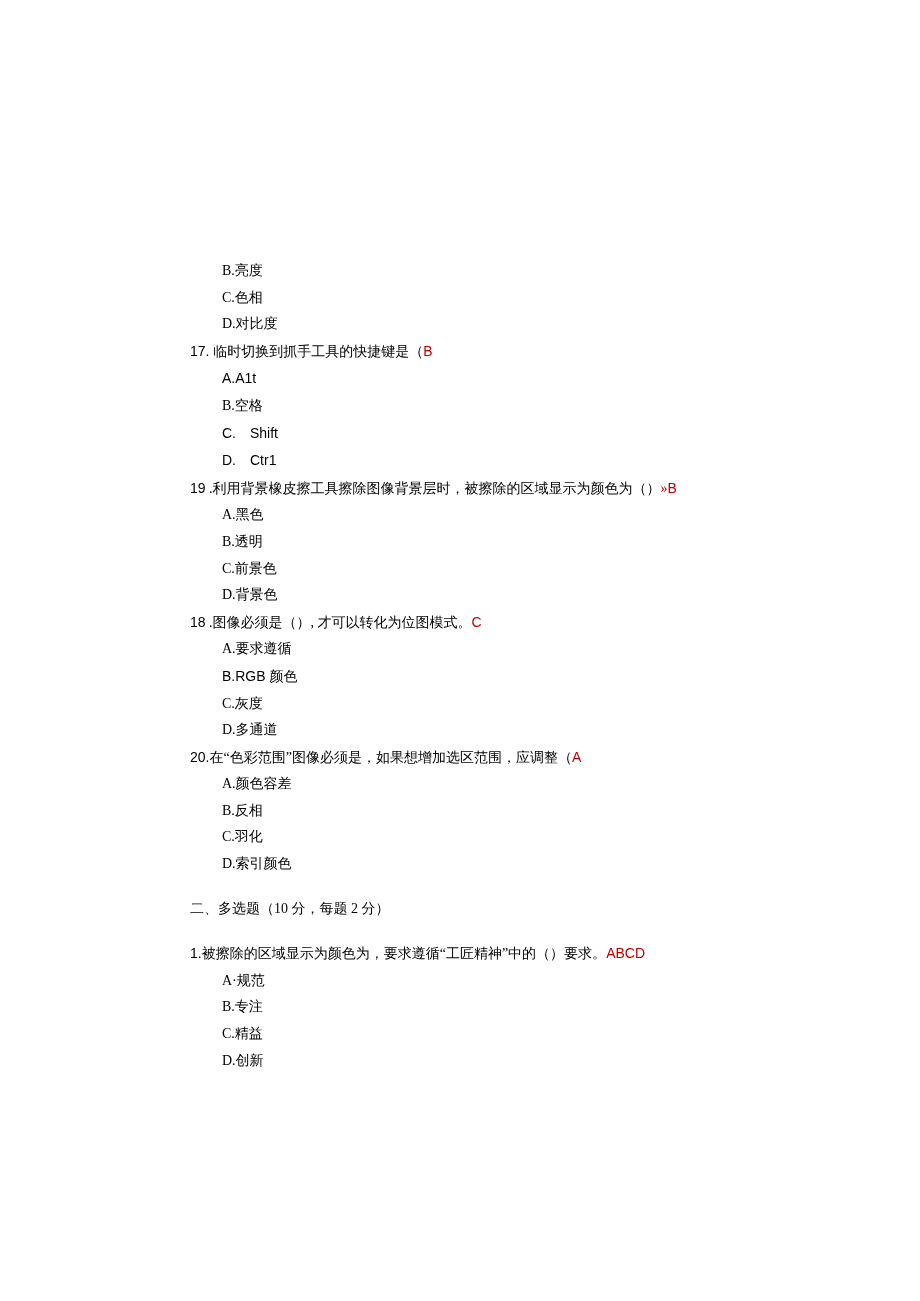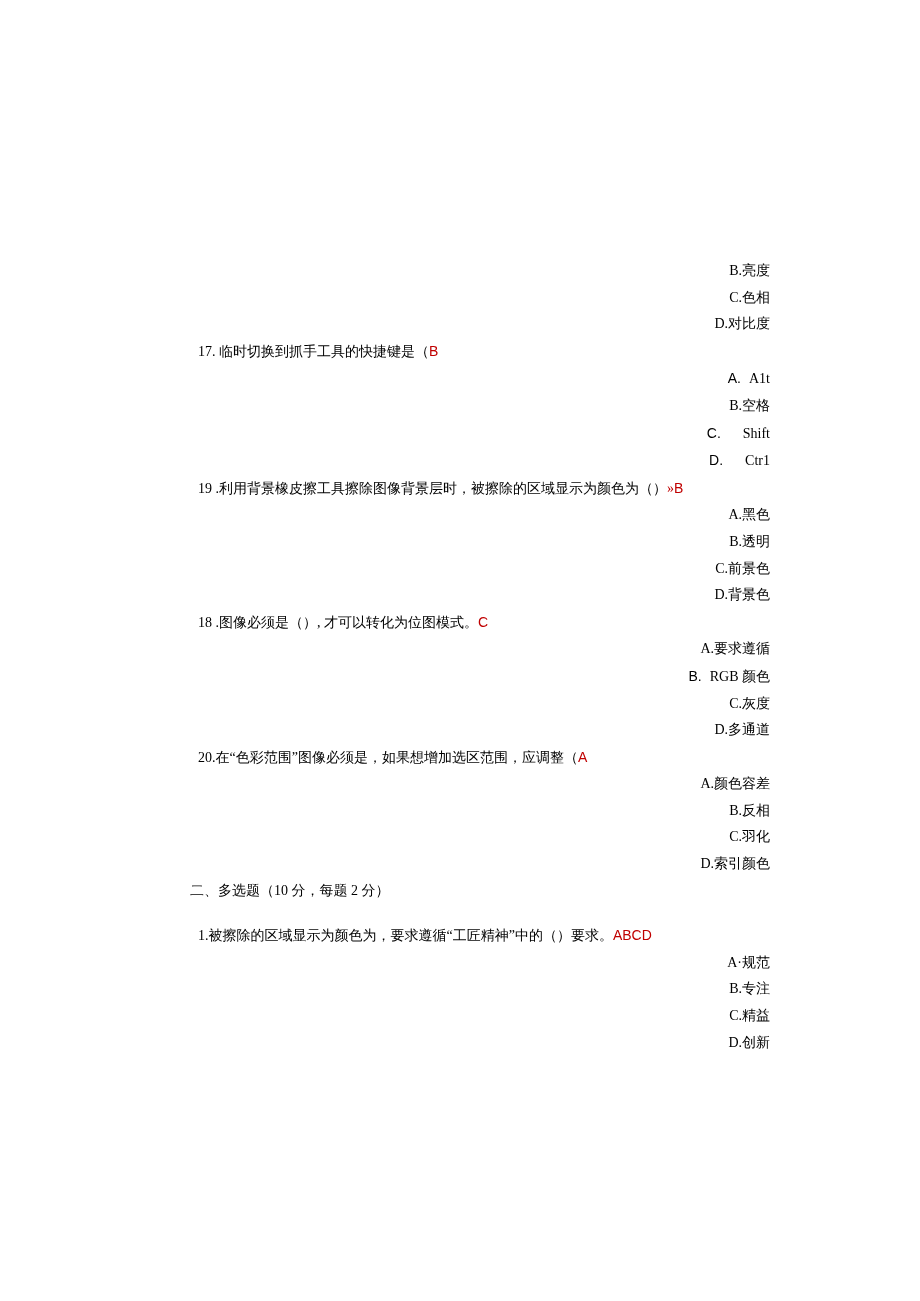--- a/index.html
+++ b/index.html
@@ -8,26 +8,26 @@
     height: 1301px;
     background: #ffffff;
     font-family: "SimSun", "宋体", serif;
     font-size: 14px;
     color: #000000;
     line-height: 1.9;
     padding-top: 258px;
     padding-left: 190px;
     padding-right: 150px;
   }
-  .opt { padding-left: 32px; text-align: right; }
+  .opt { padding-left: 32px; }
   .ans { color: #c00000; font-family: Arial, sans-serif; }
   .ans-cn { color: #c00000; }
   .qline { }
-  .section-hdr { margin-bottom: 18px; }
-  .latin { font-family: Liberation Serif, serif; margin-left: 8px; }
+  .section-hdr { margin-top: 18px; margin-bottom: 18px; }
+  .latin { font-family: Liberation Sans, sans-serif; }
   .optlabel { font-family: Arial, sans-serif; }
   .wide-indent { display: inline-block; width: 14px; }
 </style>
 </head>
 <body>
 
 <div class="opt">B.亮度</div>
 <div class="opt">C.色相</div>
 <div class="opt">D.对比度</div>
 

